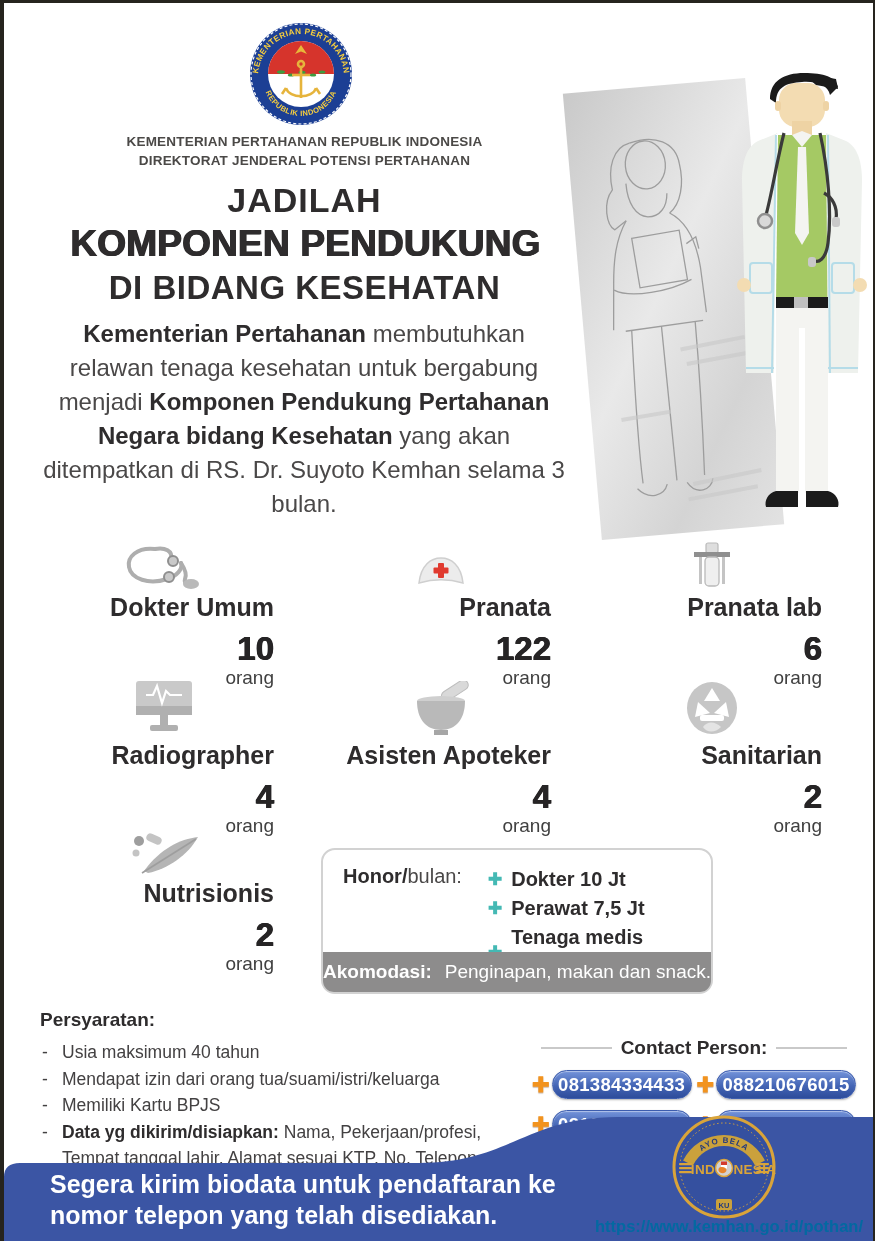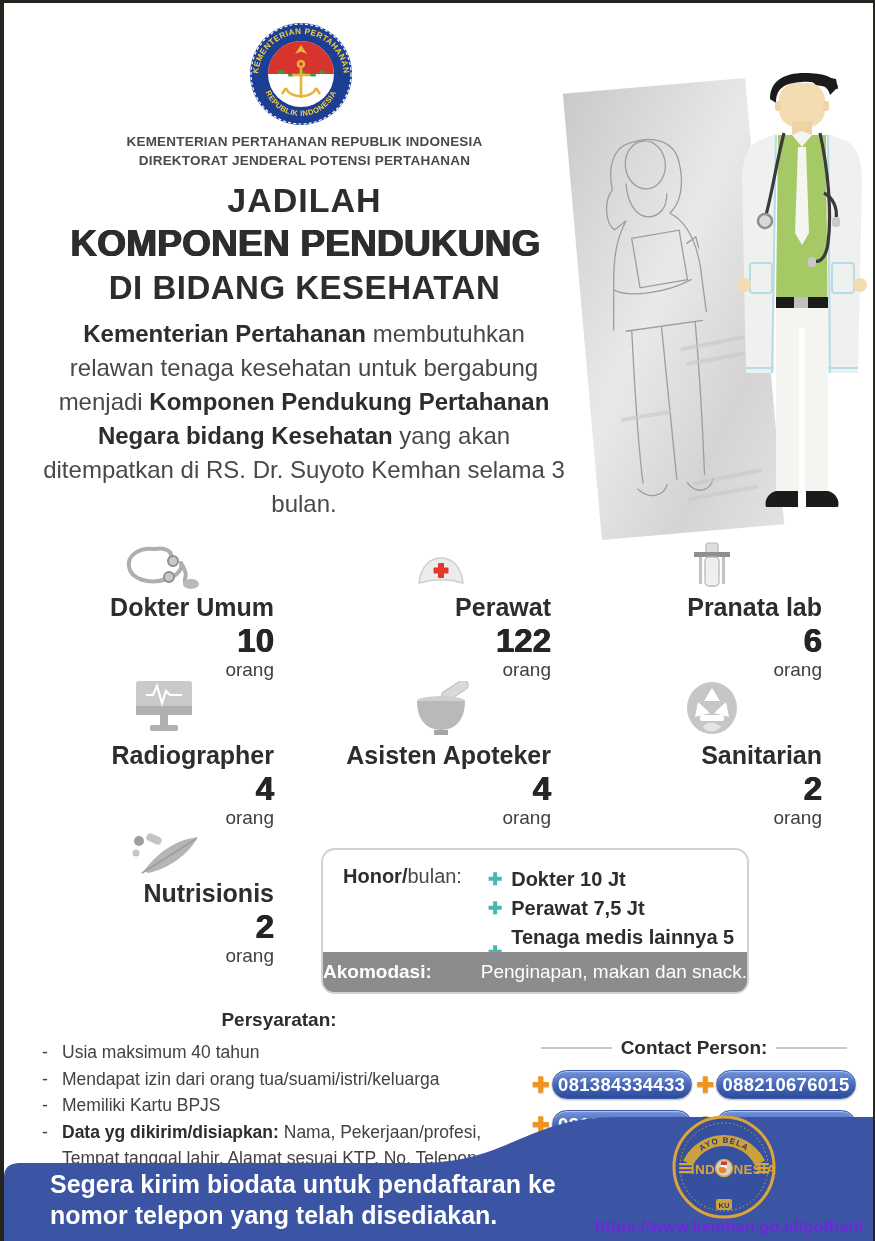--- a/index.html
+++ b/index.html
@@ -21,58 +21,58 @@
   .intro{left:36px;top:314px;width:528px;text-align:center;font-size:24px;line-height:34px;color:#4a4848;}
   .intro b{color:#2e2c2d;}
   
   .paper{left:578px;top:82px;width:183px;height:448px;transform:rotate(-5deg);
          background:linear-gradient(120deg,#c9c9c9,#e9e9e9 45%,#d4d4d4 75%,#e2e2e2);}
   .doc{left:728px;top:70px;}
   
   .card{width:220px;text-align:right;}
   .icbox{display:flex;align-items:flex-end;justify-content:center;}
   .plabel{font-size:25px;font-weight:800;color:#2e2c2d;margin-top:4px;}
-  .pcount{font-size:33px;font-weight:900;color:#262425;line-height:1.05;margin-top:2px;
+  .pcount{font-size:33px;font-weight:900;color:#262425;line-height:1.05;margin-top:10px;
           text-shadow:.5px 0 0 currentColor,-.5px 0 0 currentColor;}
   .punit{font-size:19px;color:#404040;}
   
-  .honor{left:317px;top:845px;width:428px;height:146px;border:2px solid #d2d2d2;border-radius:14px;
+  .honor{left:317px;top:845px;width:392px;height:146px;border:2px solid #d2d2d2;border-radius:14px;
          box-sizing:border-box;background:#fff;}
   .honor-row{display:flex;padding:15px 0 0 20px;}
   .hlabel{font-size:20px;color:#4a4848;white-space:nowrap;}
   .hlabel b{color:#2e2c2d;}
   .hitems{list-style:none;margin:0;padding:0 0 0 26px;}
   .hitems li{font-size:20px;font-weight:800;color:#2e2c2d;line-height:29px;display:flex;align-items:center;}
   .tplus{color:#44b9b4;font-size:17px;font-weight:900;margin-right:9px;}
   .akom{position:absolute;left:0;right:0;bottom:0;height:40px;background:#8d8c8c;
         border-radius:0 0 11px 11px;color:#fff;font-size:19px;display:flex;align-items:center;
         justify-content:space-between;}
   .akom b{margin-right:6px;}
   
   .pers{left:36px;top:1006px;width:478px;}
-  .pers h3{margin:0 0 8px 0;font-size:19px;font-weight:800;color:#2e2c2d;text-align:center;}
+  .pers h3{margin:0 0 8px 0;font-size:19px;font-weight:800;color:#2e2c2d;}
   .pers ul{list-style:none;margin:0;padding:0;}
   .pers li{position:relative;padding-left:22px;font-size:17.5px;color:#434142;line-height:26.5px;}
   .pers .mk{position:absolute;left:2px;}
   .pers b{color:#2e2c2d;}
   
   .contact{left:528px;top:1034px;width:324px;}
   .chead{display:flex;align-items:center;font-size:19px;font-weight:800;color:#2e2c2d;}
   .cline{flex:1;height:2px;background:#c9c9c9;margin:0 9px;}
   .crow{display:flex;align-items:center;justify-content:space-between;margin-top:11px;}
   .citem{display:flex;align-items:center;}
   .oplus{color:#f2931e;font-size:21px;font-weight:900;margin-right:2px;text-shadow:0 1px 1px rgba(90,40,0,.35);}
   .pill{width:138px;height:27px;border-radius:15px;display:flex;align-items:center;justify-content:center;
         background:linear-gradient(180deg,#7494da 0%,#4465b5 55%,#2d4c9b 100%);
         border:1.5px solid #3d5dae;box-shadow:0 1px 2px rgba(0,0,0,.3),inset 0 1px 1px rgba(255,255,255,.45);
         color:#fff;font-weight:800;font-size:18.5px;letter-spacing:.3px;}
   
   .band{left:0;top:1100px;}
   .cta{left:46px;top:1166px;width:520px;color:#fff;font-size:25px;font-weight:800;line-height:31px;}
-  .url{left:582px;top:1214px;width:286px;text-align:center;color:#6d28d9;font-size:16.5px;font-weight:700;}
+  .url{left:582px;top:1214px;width:286px;text-align:center;color:#0369a1;font-size:16.5px;font-weight:700;}
   .badge{left:668px;top:1112px;}
 </style>
 </head>
 <body>
 
 <div class="poster">
 
   <svg class="abs" style="left:242px;top:16px;" width="110" height="110" viewBox="0 0 110 110">
     <circle cx="55" cy="55" r="54" fill="#ffffff"></circle>
     <circle cx="55" cy="55" r="51" fill="#1c3f94"></circle>
@@ -200,21 +200,21 @@
   </div>
 
   <div class="abs card" style="left:327px;top:536px;">
     <div class="icbox" style="height:50px;">
       <svg width="52" height="36" viewBox="0 0 52 36">
         <path d="M4,30 C6,12 16,5 26,5 C36,5 46,12 48,30 C34,26 18,26 4,30 Z" fill="#ececec" stroke="#cfcfcf" stroke-width="1.5"></path>
         <rect x="23" y="10" width="6" height="15" rx="1" fill="#e03a2f"></rect>
         <rect x="18.5" y="14.5" width="15" height="6" rx="1" fill="#e03a2f"></rect>
       </svg>
     </div>
-    <div class="plabel">Perawat</div>
+    <div class="plabel">Pranata</div>
     <div class="pcount">122</div>
     <div class="punit">orang</div>
   </div>
 
   <div class="abs card" style="left:598px;top:536px;">
     <div class="icbox" style="height:50px;">
       <svg width="42" height="48" viewBox="0 0 42 48">
         <rect x="15" y="2" width="12" height="10" rx="2" fill="#dedede" stroke="#b9b9b9" stroke-width="1.2"></rect>
         <rect x="3" y="11" width="36" height="5" fill="#8f8f8f"></rect>
         <rect x="8" y="16" width="3" height="27" fill="#c4c4c4"></rect>

